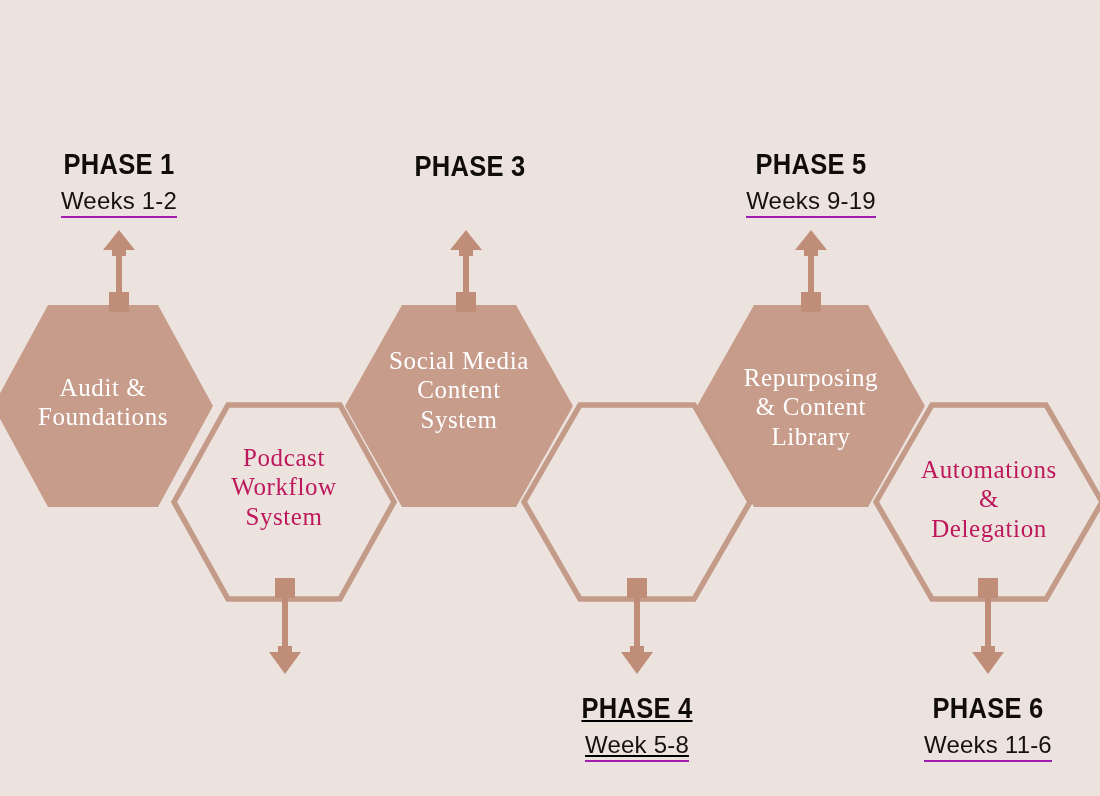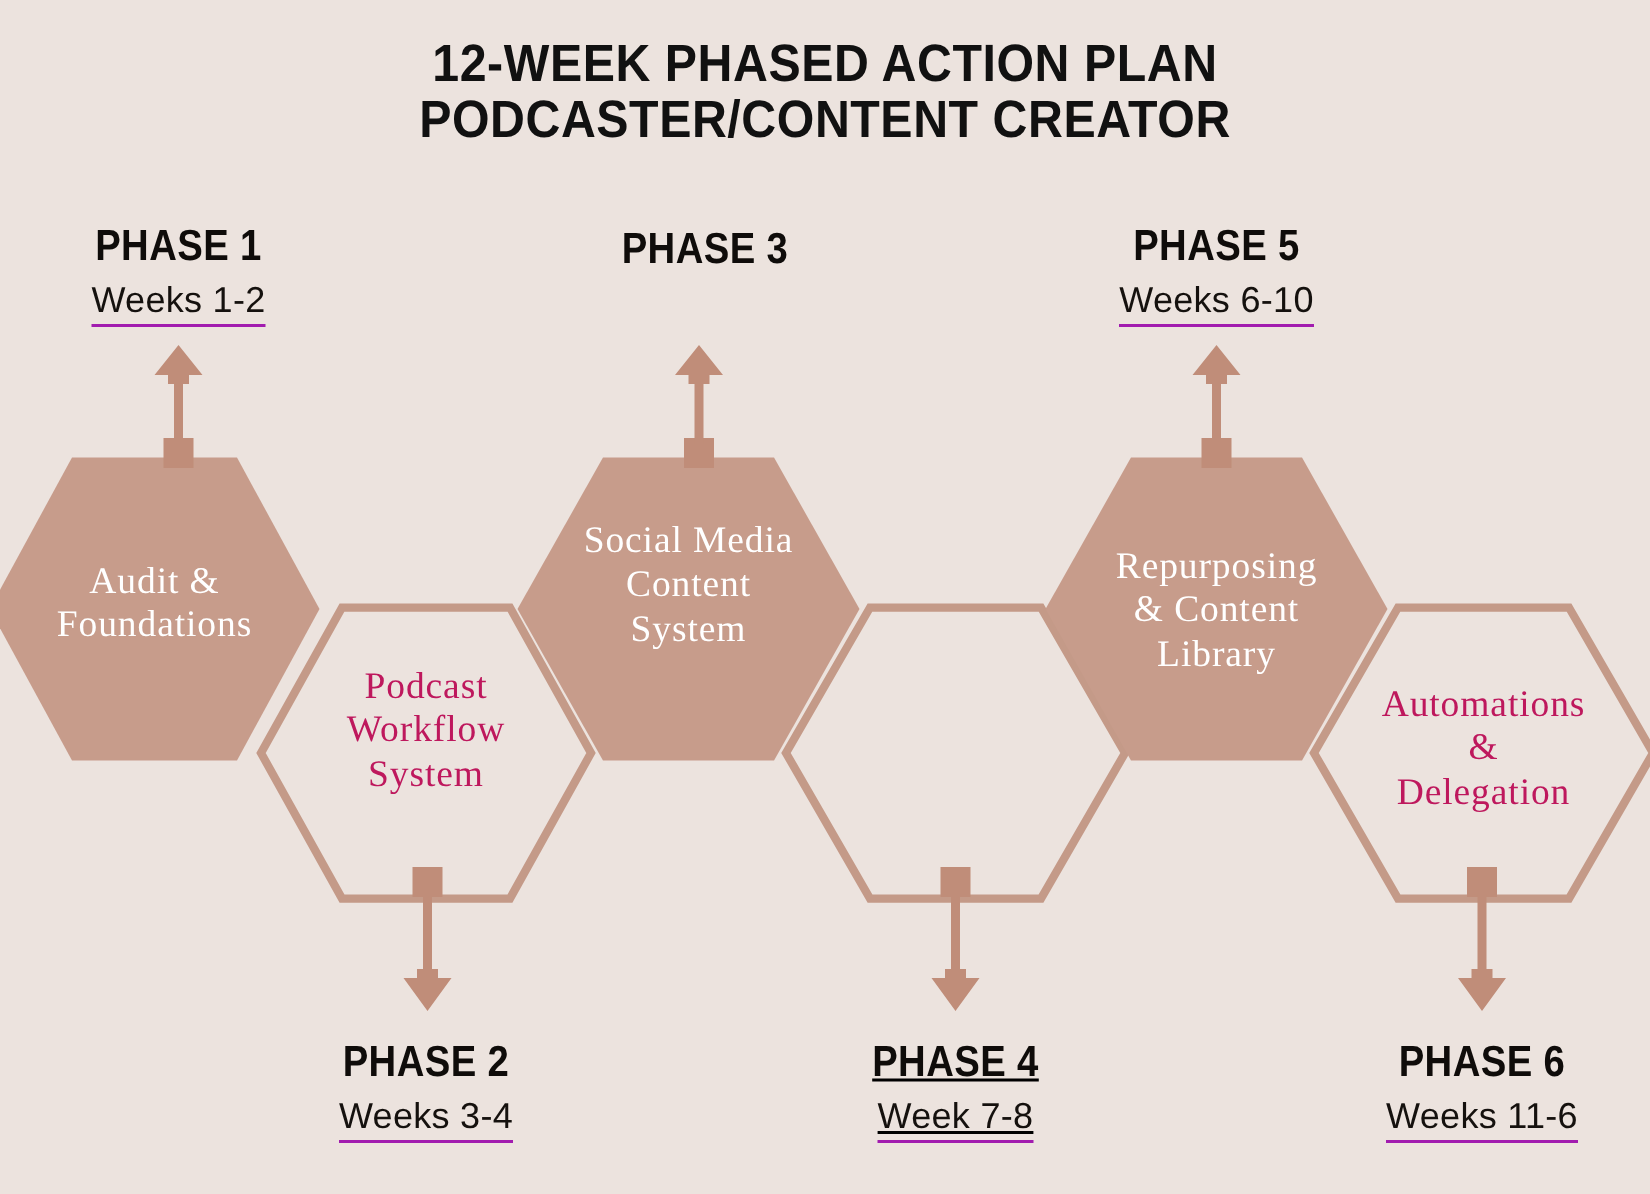--- a/index.html
+++ b/index.html
@@ -95,24 +95,20 @@
     position: absolute;
     overflow: visible;
     pointer-events: none;
   }
 </style>
 </head>
 <body>
 
 <div id="canvas">
 
-  <div class="title-block">
-    <div class="title-line">12-WEEK PHASED ACTION PLAN</div>
-    <div class="title-line">PODCASTER/CONTENT CREATOR</div>
-  </div>
 
   <svg class="hex-svg" style="left:-7px; top:305px;" width="220" height="202" viewBox="0 0 220 202">
     <polygon points="55,0 165,0 220,101 165,202 55,202 0,101" fill="#c79c8b"></polygon>
   </svg>
   <div class="hex-label on-fill" style="left:-7px; top:373px; width:220px;">Audit &amp;
 Foundations</div>
 
   <svg class="arrow-svg" style="left:95px; top:230px;" width="48" height="82" viewBox="0 0 48 82">
     <rect x="14" y="62" width="20" height="20" fill="#c08d79"></rect>
     <rect x="21" y="14" width="6" height="52" fill="#c08d79"></rect>
@@ -130,24 +126,20 @@
   <div class="hex-label on-open" style="left:171px; top:443px; width:226px;">Podcast
 Workflow
 System</div>
 
   <svg class="arrow-svg" style="left:261px; top:578px;" width="48" height="98" viewBox="0 0 48 98">
     <rect x="14" y="0" width="20" height="20" fill="#c08d79"></rect>
     <rect x="21" y="18" width="6" height="58" fill="#c08d79"></rect>
     <path d="M24 96 L8 74 L17 74 L17 68 L31 68 L31 74 L40 74 Z" fill="#c08d79"></path>
   </svg>
 
-  <div class="phase-callout" style="left:154px; top:692px;">
-    <div class="phase-name">PHASE 2</div>
-    <div class="phase-weeks"><span>Weeks 3-4</span></div>
-  </div>
 
   <svg class="hex-svg" style="left:345px; top:305px;" width="228" height="202" viewBox="0 0 228 202">
     <polygon points="57,0 171,0 228,101 171,202 57,202 0,101" fill="#c79c8b"></polygon>
   </svg>
   <div class="hex-label on-fill" style="left:345px; top:346px; width:228px;">Social Media
 Content
 System</div>
 
   <svg class="arrow-svg" style="left:442px; top:230px;" width="48" height="82" viewBox="0 0 48 82">
     <rect x="14" y="62" width="20" height="20" fill="#c08d79"></rect>
@@ -164,39 +156,39 @@
   </svg>
 
   <svg class="arrow-svg" style="left:613px; top:578px;" width="48" height="98" viewBox="0 0 48 98">
     <rect x="14" y="0" width="20" height="20" fill="#c08d79"></rect>
     <rect x="21" y="18" width="6" height="58" fill="#c08d79"></rect>
     <path d="M24 96 L8 74 L17 74 L17 68 L31 68 L31 74 L40 74 Z" fill="#c08d79"></path>
   </svg>
 
   <div class="phase-callout" style="left:507px; top:692px;text-decoration:underline;">
     <div class="phase-name">PHASE 4</div>
-    <div class="phase-weeks"><span>Week 7-8</span></div>
+    <div class="phase-weeks"><span>Week 5-8</span></div>
   </div>
 
   <svg class="hex-svg" style="left:697px; top:305px;" width="228" height="202" viewBox="0 0 228 202">
     <polygon points="57,0 171,0 228,101 171,202 57,202 0,101" fill="#c79c8b"></polygon>
   </svg>
   <div class="hex-label on-fill" style="left:697px; top:363px; width:228px;">Repurposing
 &amp; Content
 Library</div>
 
   <svg class="arrow-svg" style="left:787px; top:230px;" width="48" height="82" viewBox="0 0 48 82">
     <rect x="14" y="62" width="20" height="20" fill="#c08d79"></rect>
     <rect x="21" y="14" width="6" height="52" fill="#c08d79"></rect>
     <path d="M24 0 L40 20 L31 20 L31 26 L17 26 L17 20 L8 20 Z" fill="#c08d79"></path>
   </svg>
 
   <div class="phase-callout" style="left:681px; top:148px;">
     <div class="phase-name">PHASE 5</div>
-    <div class="phase-weeks"><span>Weeks 6-10</span></div>
+    <div class="phase-weeks"><span>Weeks 9-19</span></div>
   </div>
 
   <svg class="hex-svg" style="left:873px; top:402px;" width="232" height="200" viewBox="0 0 232 200">
     <polygon points="59,3 173,3 229,100 173,197 59,197 3,100" fill="none" stroke="#c49a88" stroke-width="5.5"></polygon>
   </svg>
   <div class="hex-label on-open" style="left:873px; top:455px; width:232px;">Automations
 &amp;
 Delegation</div>
 
   <svg class="arrow-svg" style="left:964px; top:578px;" width="48" height="98" viewBox="0 0 48 98">

